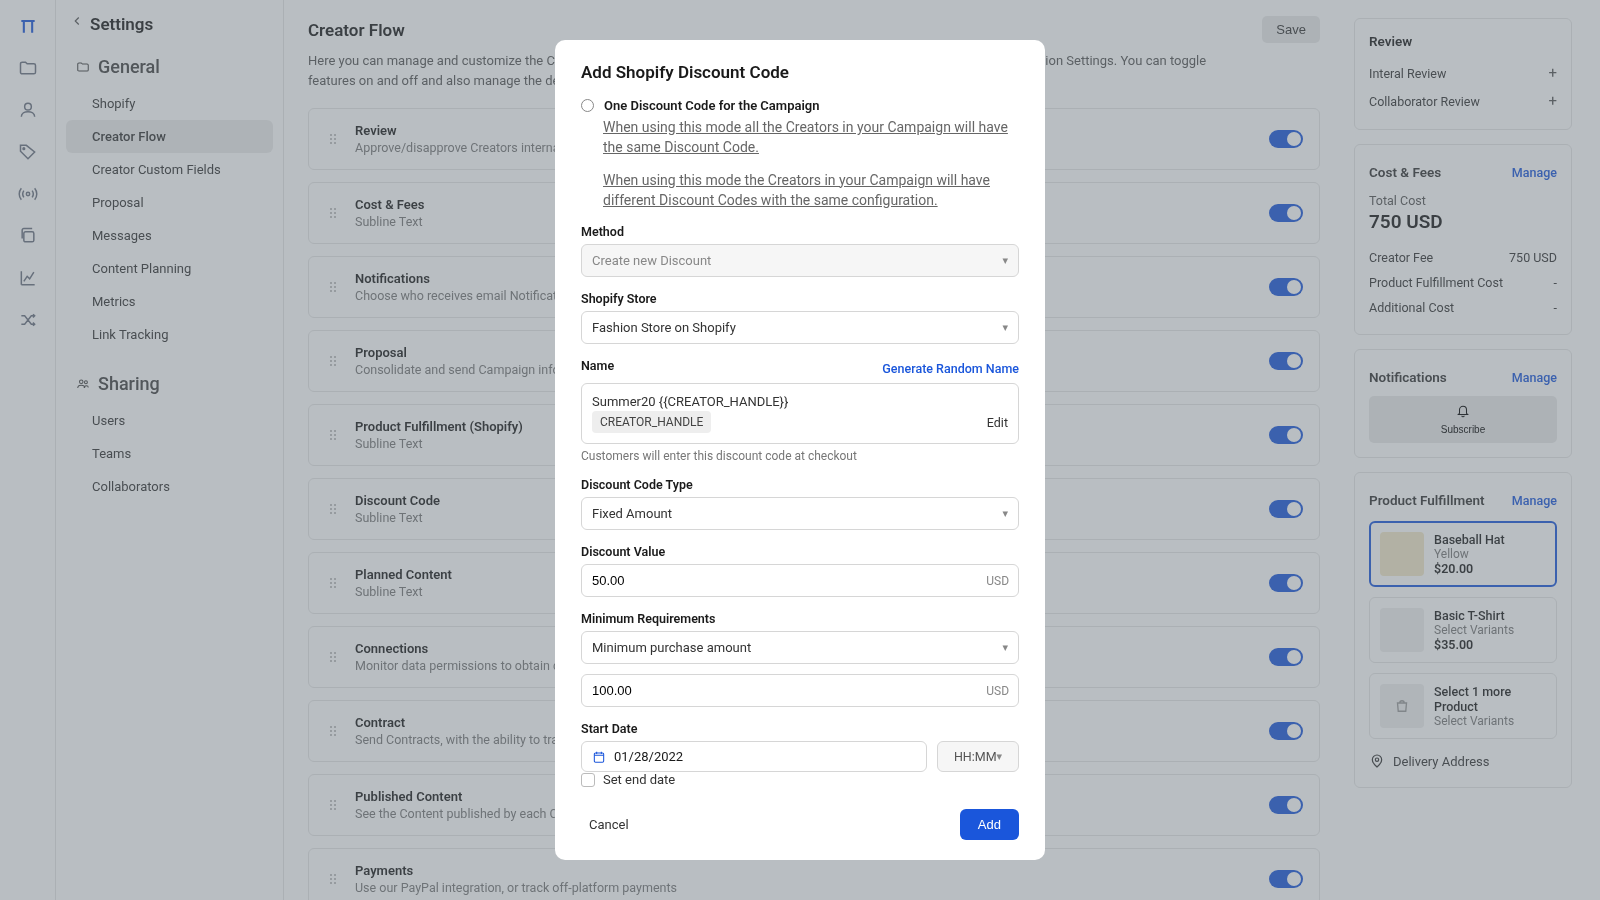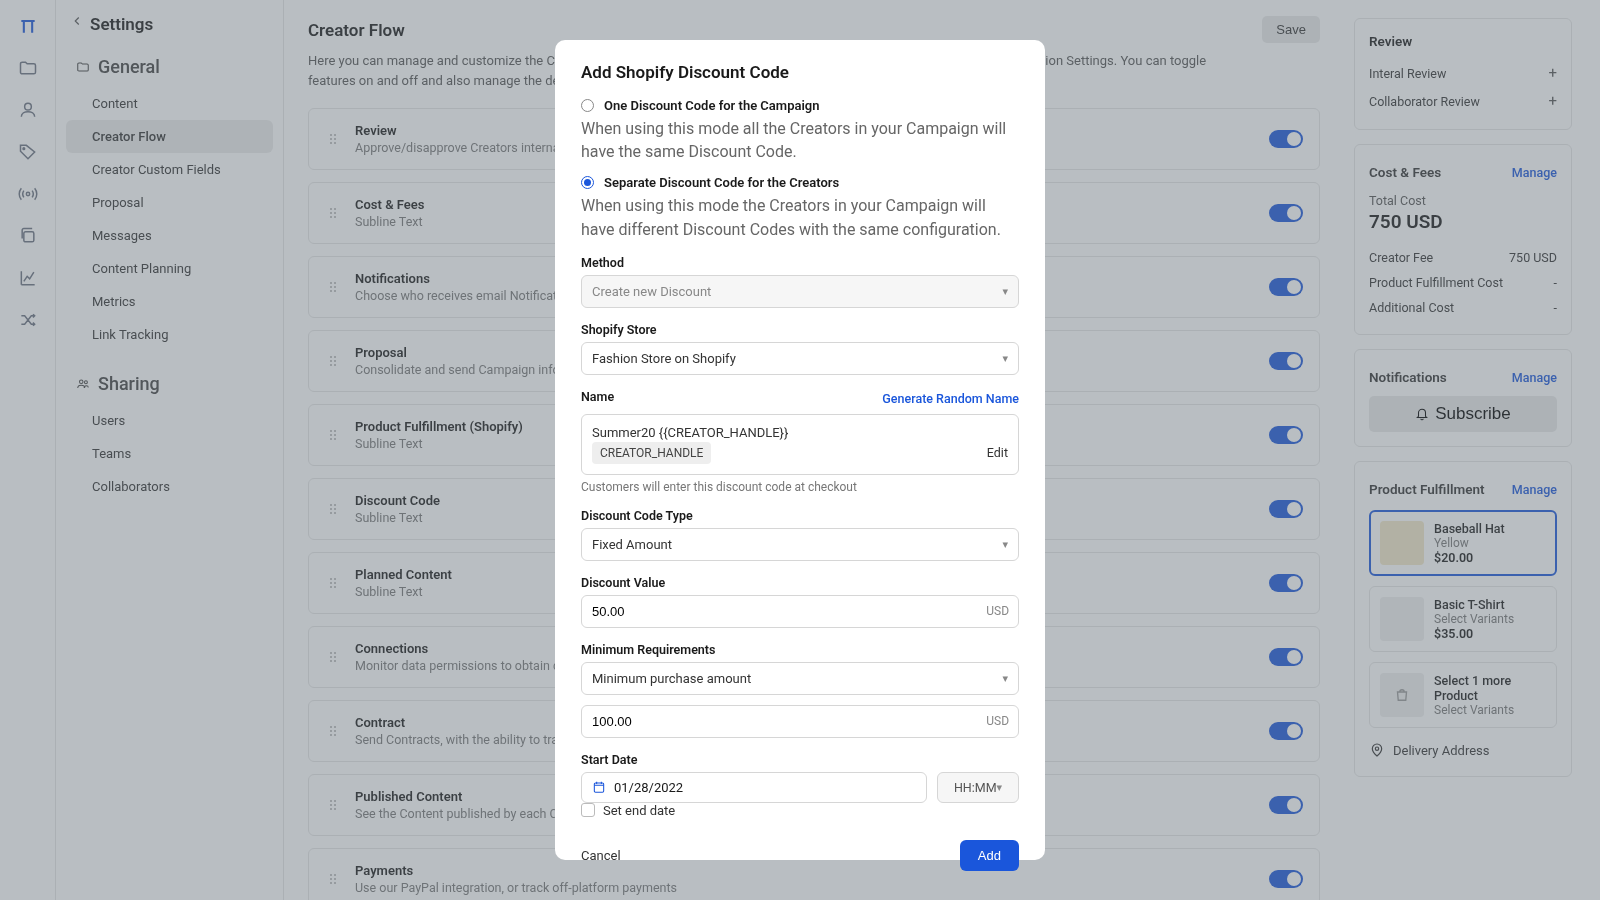--- a/index.html
+++ b/index.html
@@ -39,37 +39,37 @@
 
 
 .right { width: 218px; padding-top: 2px; }
 .rp-card { border: 1px solid #e5e5e5; border-radius: 6px; padding: 14px; margin-bottom: 14px; }
 .rp-title { font-weight: 600; font-size: 13.5px; margin-bottom: 10px; }
 .rp-row { display: flex; justify-content: space-between; align-items: center; font-size: 12.5px; color: #333; padding: 5px 0;}
 .plus { color: #555; font-size: 15px; }
 .link { color: #1a56db; font-size: 12.5px; font-weight: 500; cursor:pointer;}
 .total-lbl { font-size: 12.5px; color: #555; }
 .total-val { font-size: 19px; font-weight: 600; margin-top: 2px; margin-bottom: 12px;}
-.sub-btn { width: 100%; background: #eaeaea; border: none; border-radius: 5px; padding: 8px 0; font-size: 17px; cursor: pointer; display:flex; align-items:center; justify-content:center; gap:6px; margin-top:6px;}
+.sub-btn { width: 100%; background: #eaeaea; border: none; border-radius: 5px; padding: 8px 0; font-size: 10px; cursor: pointer; display:flex; align-items:center; justify-content:center; gap:6px; margin-top:6px;flex-direction:column;}
 .prod { display: flex; gap: 10px; border: 1px solid #e5e5e5; border-radius: 6px; padding: 10px; margin-bottom: 10px; cursor:pointer;}
 .prod.sel { border: 2px solid #1a56db; padding:9px;}
 .prod-img { width: 44px; height: 44px; border-radius: 4px; background: #f3e8c8; flex:none;}
 .prod-img.grey { background: #eee;}
 .prod-name { font-size: 12.5px; color: #1a1a1a; font-weight:500;}
 .prod-sub { font-size: 12px; color: #777; }
 .prod-price { font-size: 12.5px; font-weight: 600; color:#1a1a1a;}
 .delivery { display:flex; align-items:center; gap:8px; font-size:13px; color:#333; padding:4px 0;}
 
 
 .overlay { position: absolute; inset: 0; background: rgba(100,110,120,0.45); display: flex; align-items: flex-start; justify-content: center; padding-top: 40px;}
 .modal { width: 490px; background: #fff; border-radius: 10px; padding: 22px 26px 20px; max-height: 820px; }
 .modal h2 { font-size: 17px; font-weight: 600; margin-bottom: 16px; }
 .radio-opt { margin-bottom: 12px; }
 .radio-head { display: flex; align-items: center; gap: 10px; font-size: 13px; font-weight: 600; color: #1a1a1a;}
-.radio-desc { font-size: 16px; color: #666; margin-top: 4px; line-height:1.45;}
+.radio-desc { font-size: 14px; color: #666; margin-left: 22px; margin-top: 4px; line-height:1.45;text-decoration:underline;}
 .radio { width: 13px; height: 13px; border: 1.5px solid #888; border-radius: 50%; flex:none; position:relative;}
 .radio.checked { border-color: #1a56db; }
 .radio.checked:after { content:''; position:absolute; inset:2px; background:#1a56db; border-radius:50%;}
 .fld { margin-top: 14px; }
 .fld-lbl { font-size: 12.5px; font-weight: 600; color: #1a1a1a; margin-bottom: 5px; display:block;}
 .fld-lbl-row { display:flex; justify-content:space-between; align-items:center; margin-bottom:5px;}
 .fld-link { font-size: 12.5px; color: #1a56db; font-weight:500; cursor:pointer;}
 .select, .input { width: 100%; border: 1px solid #d6d6d6; border-radius: 6px; padding: 8px 10px; font-size: 13px; color:#333; background:#fff; display:flex; justify-content:space-between; align-items:center;}
 .select.dis { background:#f6f6f6; color:#888;}
 .chev { color:#888; font-size:11px;}
@@ -80,21 +80,21 @@
 .name-val { font-size:13px; color:#333; margin-bottom:2px;}
 .tag-row { display:flex; justify-content:space-between; align-items:center;}
 .tag { background:#eee; padding:4px 8px; border-radius:4px; font-size:12px; color:#444;}
 .edit-lnk { font-size:12.5px; color:#333; cursor:pointer;}
 .hint { font-size:12px; color:#777; margin-top:5px;}
 .date-row { display:flex; gap:10px;}
 .date-input { flex:1; display:flex; align-items:center; gap:8px; border:1px solid #d6d6d6; border-radius:6px; padding:7px 10px; font-size:13px;}
 .time-sel { width:82px; display:flex; align-items:center; justify-content:center; border:1px solid #d6d6d6; background:#f6f6f6; border-radius:6px; padding:7px 9px; font-size:12.5px; color:#555;}
 .chk-row { display:flex; align-items:center; gap:8px; font-size:13px; color:#333;}
 .chk { width:14px; height:14px; border:1.5px solid #bbb; border-radius:3px;}
-.modal-foot { display:flex; justify-content:space-between; align-items:center; margin-top:22px;}
+.modal-foot { display:flex; justify-content:space-between; align-items:center; margin-top:22px;margin-left:8px;}
 .cancel { font-size:13px; color:#333; cursor:pointer;}
 .add-btn { background:#1a56db; color:#fff; border:none; border-radius:6px; padding:8px 18px; font-size:13px; font-weight:500; cursor:pointer;}
 .cal-icon { width:14px; height:14px; color:#1a56db;}
 svg { display:block;}
 </style>
 </head>
 <body>
 
 <div class="app">
 
@@ -152,21 +152,21 @@
         </svg>
       <h2>Settings</h2>
     </div>
     <div class="sb-group">
       <svg width="14" height="14" viewBox="0 0 24 24" fill="none" stroke="currentColor" stroke-width="1.8">
           <path d="M3 7a2 2 0 012-2h4l2 2h8a2 2 0 012 2v8a2 2 0 01-2 2H5a2 2 0 01-2-2V7z"></path>
         </svg>
       <span>General</span>
     </div>
     <div class="sb-items" id="sb1">
-        <div class="sb-item">Content</div>
+        <div class="sb-item">Shopify</div>
         <div class="sb-item active">Creator Flow</div>
         <div class="sb-item">Creator Custom Fields</div>
         <div class="sb-item">Proposal</div>
         <div class="sb-item">Messages</div>
         <div class="sb-item">Content Planning</div>
         <div class="sb-item">Metrics</div>
         <div class="sb-item">Link Tracking</div>
       </div>
     <div class="sb-sep"></div>
     <div class="sb-group">
@@ -453,24 +453,20 @@
     <h2>Add Shopify Discount Code</h2>
 
     <div class="radio-opt">
       <div class="radio-head">
           <div class="radio"></div>
           <span>One Discount Code for the Campaign</span>
         </div>
       <div class="radio-desc">When using this mode all the Creators in your Campaign will have the same Discount Code.</div>
     </div>
     <div class="radio-opt">
-      <div class="radio-head">
-          <div class="radio checked"></div>
-          <span>Separate Discount Code for the Creators</span>
-        </div>
       <div class="radio-desc">When using this mode the Creators in your Campaign will have different Discount Codes with the same configuration.</div>
     </div>
 
     <div class="fld">
       <label class="fld-lbl">Method</label>
       <div class="select dis">
           <span>Create new Discount</span>
           <span class="chev">▾</span>
         </div>
     </div>

